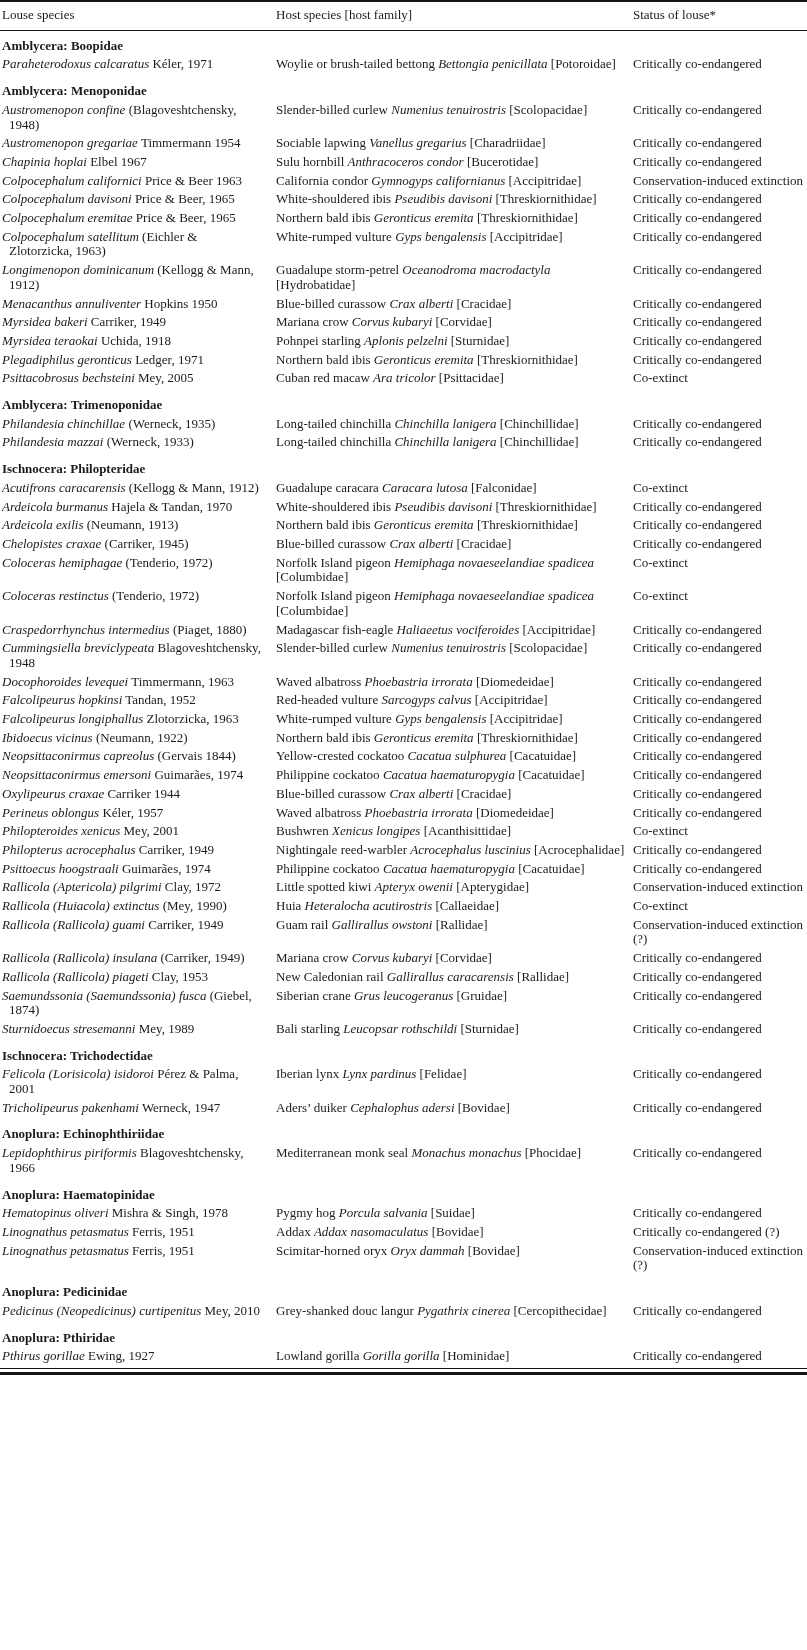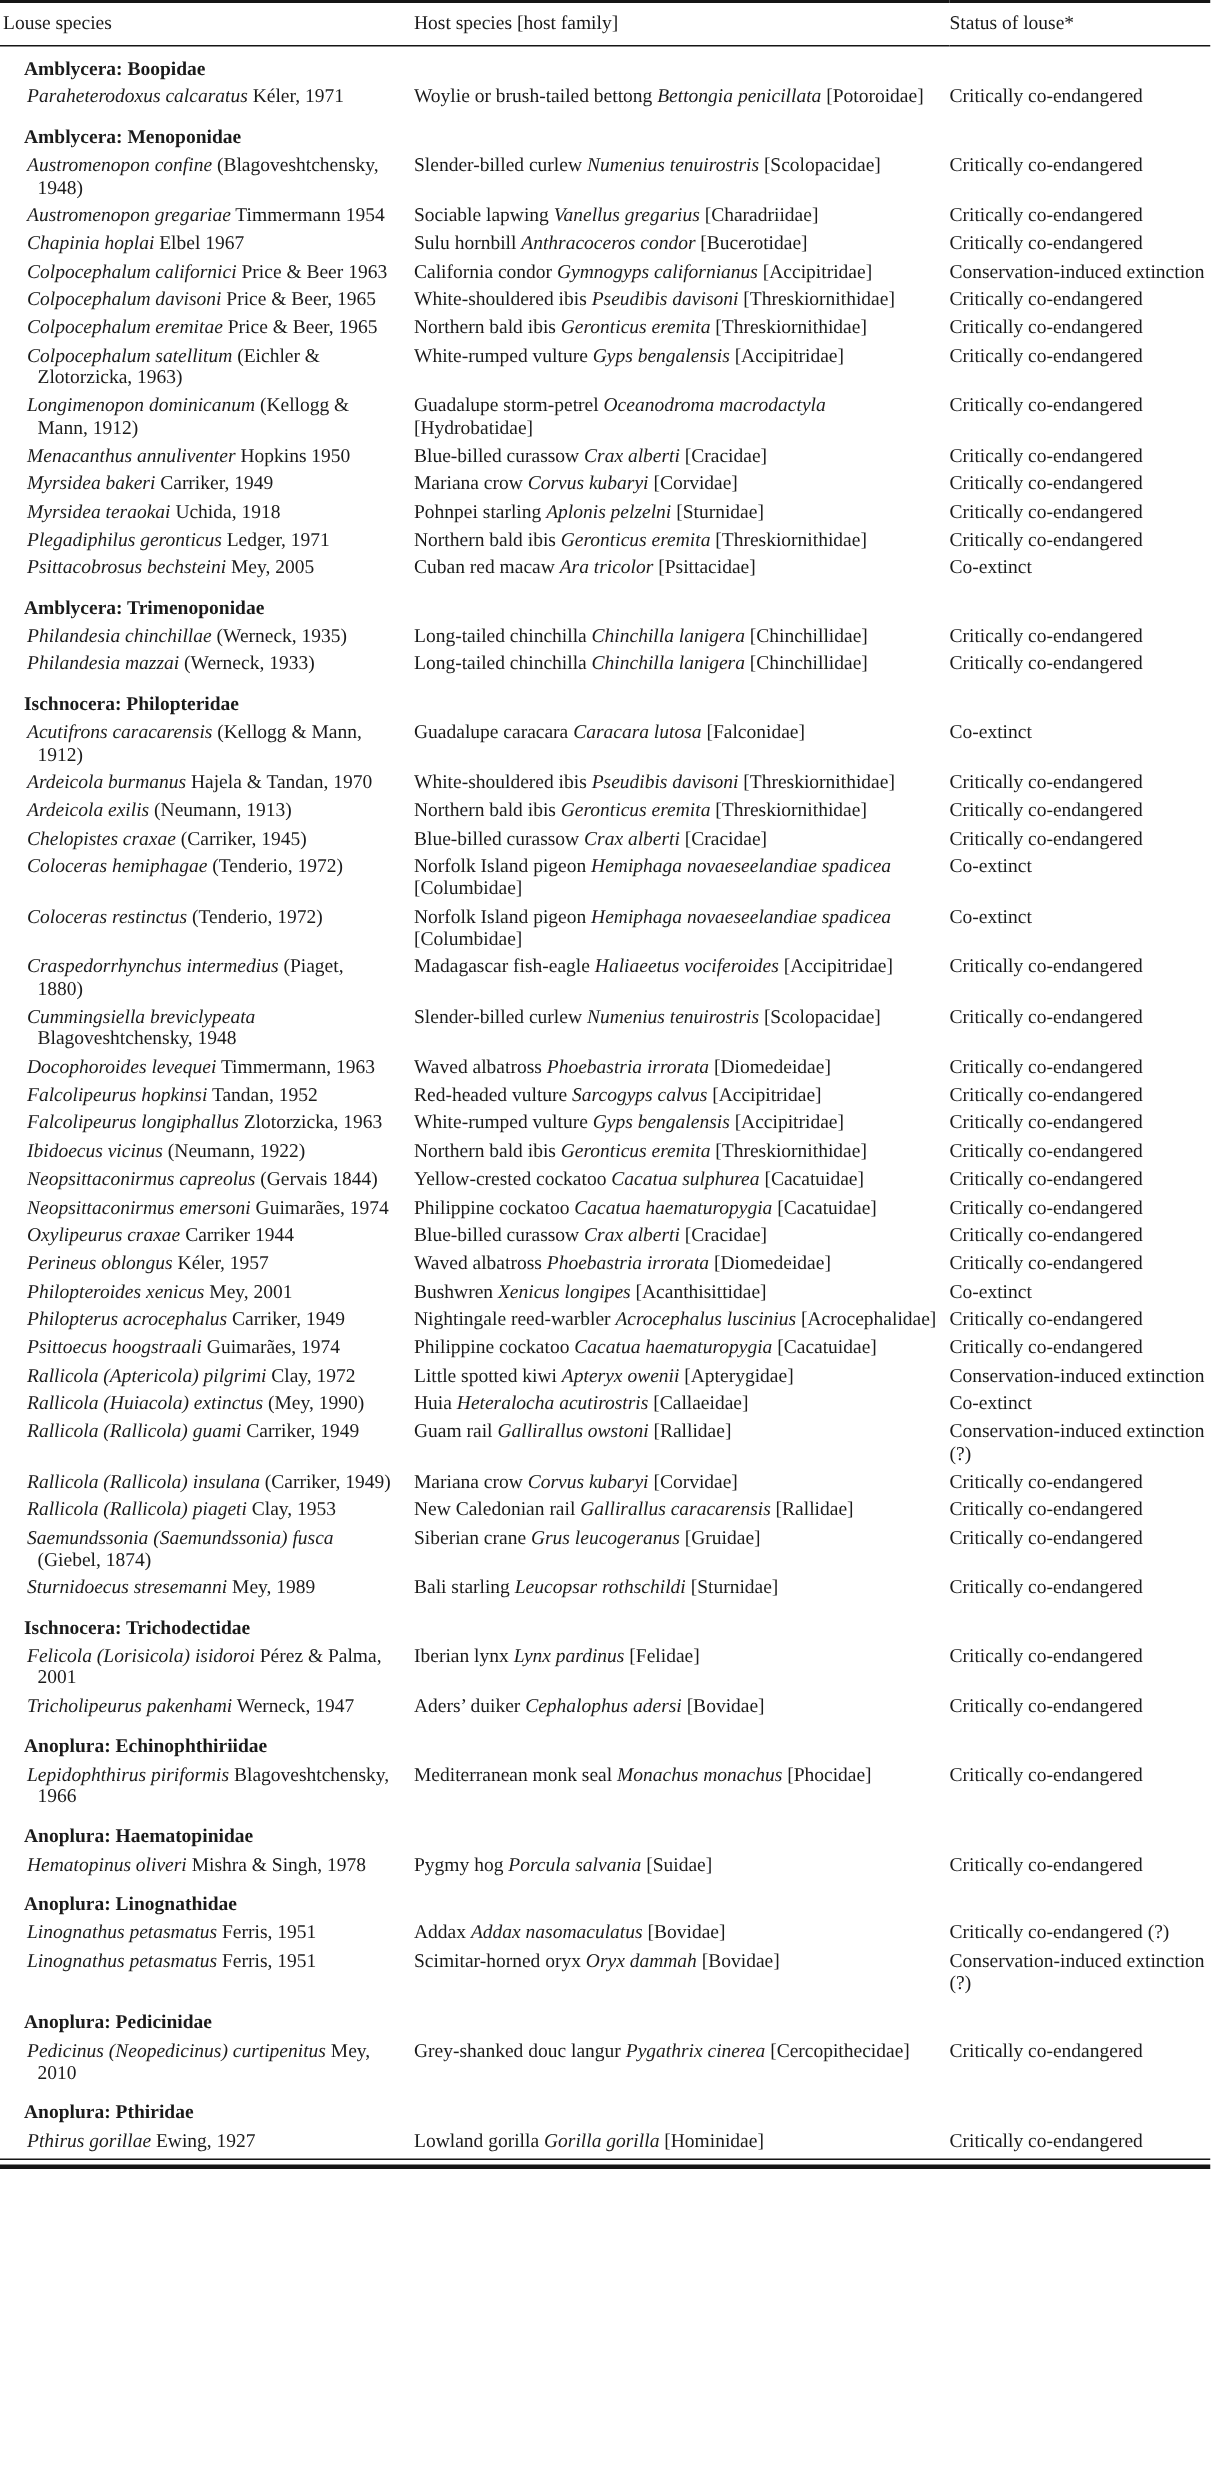--- a/index.html
+++ b/index.html
@@ -25,26 +25,26 @@
   th {
     font-weight: normal;
     text-align: left;
     vertical-align: bottom;
     padding: 6px 0 7px 0;
     border-bottom: 1.5px solid #151515;
     font-size: 13px;
   }
   th.c1 { padding-left: 2px; }
   td { vertical-align: top; padding: 0 0 4px 0; }
-  td.c1 { padding-left: 25px; text-indent: -7px; padding-right: 14px; }
+  td.c1 { padding-left: 9px; text-indent: -7px; padding-right: 14px; }
   td.c2 { padding-right: 7px; }
   td.c3 { padding-right: 1px; }
   tr.section td {
     font-weight: bold;
-    padding: 8px 0 4px 16px;
+    padding: 8px 0 4px 2px;
     text-indent: 0;
   }
   .it { font-style: italic; }
   .bottom-rule {
     width: 807px;
     border-top: 1.2px solid #151515;
     height: 3px;
     border-bottom: 3px solid #151515;
     box-sizing: content-box;
   }
@@ -311,23 +311,20 @@
           <td class="c3"><span>Critically co-endangered</span></td>
         </tr>
         <tr class="section">
           <td colspan="3">Anoplura: Haematopinidae</td>
         </tr>
         <tr>
           <td class="c1"><span class="it">Hematopinus oliveri</span> <span>Mishra &amp; Singh, 1978</span></td>
           <td class="c2"><span>Pygmy hog</span> <span class="it">Porcula salvania</span> <span>[Suidae]</span></td>
           <td class="c3"><span>Critically co-endangered</span></td>
         </tr>
-        <tr class="section">
-          <td colspan="3">Anoplura: Linognathidae</td>
-        </tr>
         <tr>
           <td class="c1"><span class="it">Linognathus petasmatus</span> <span>Ferris, 1951</span></td>
           <td class="c2"><span>Addax</span> <span class="it">Addax nasomaculatus</span> <span>[Bovidae]</span></td>
           <td class="c3"><span>Critically co-endangered (?)</span></td>
         </tr>
         <tr>
           <td class="c1"><span class="it">Linognathus petasmatus</span> <span>Ferris, 1951</span></td>
           <td class="c2"><span>Scimitar-horned oryx</span> <span class="it">Oryx dammah</span> <span>[Bovidae]</span></td>
           <td class="c3"><span>Conservation-induced extinction (?)</span></td>
         </tr>

